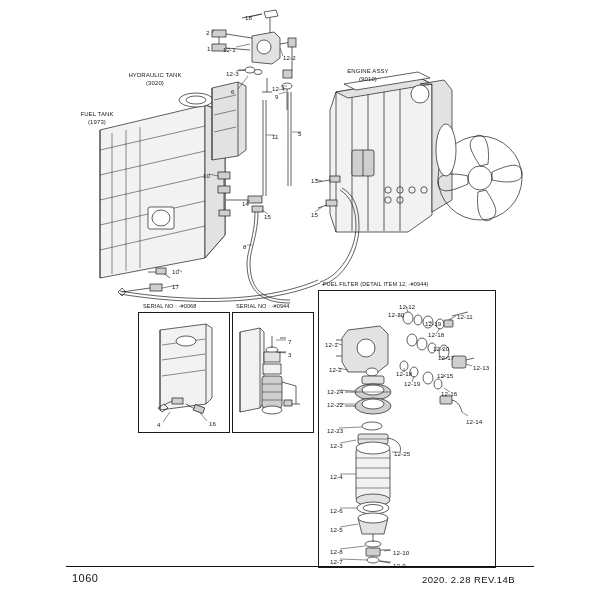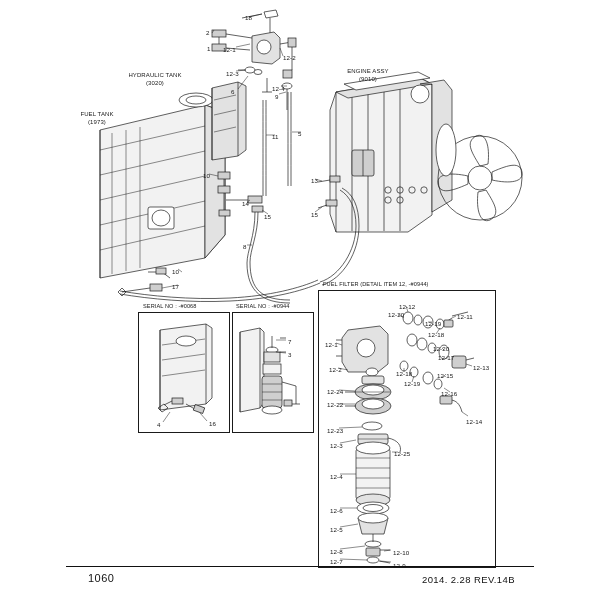--- a/index.html
+++ b/index.html
@@ -20,21 +20,21 @@
     font-size: 5.6px;
     color: #1a1a1a;
     white-space: pre;
     line-height: 1.25;
     letter-spacing: 0.1px;
   }
   .lbl.num { font-size: 6.2px; }
   .lbl.title { font-size: 6px; text-align: center; }
   .footer-left {
     position: absolute;
-    left: 88px;
+    left: 72px;
     top: 572px;
     font-size: 11px;
     color: #111;
     letter-spacing: 0.5px;
   }
   .footer-right {
     position: absolute;
     left: 422px;
     top: 574px;
     font-size: 9.5px;
@@ -407,15 +407,15 @@
       <div class="lbl num" style="left: 330px; top: 507px;">12-6</div>
       <div class="lbl num" style="left: 330px; top: 526px;">12-5</div>
       <div class="lbl num" style="left: 330px; top: 548px;">12-8</div>
       <div class="lbl num" style="left: 393px; top: 549px;">12-10</div>
       <div class="lbl num" style="left: 330px; top: 558px;">12-7</div>
       <div class="lbl num" style="left: 393px; top: 562px;">12-9</div>
     </div>
 
   <div class="hline" style="left:66px; top:566px; width:468px;"></div>
   <div class="footer-left">1060</div>
-  <div class="footer-right">2014. 2.28  REV.14B</div>
+  <div class="footer-right">2020. 2.28  REV.14B</div>
 
 </div>
 
 </body></html>

